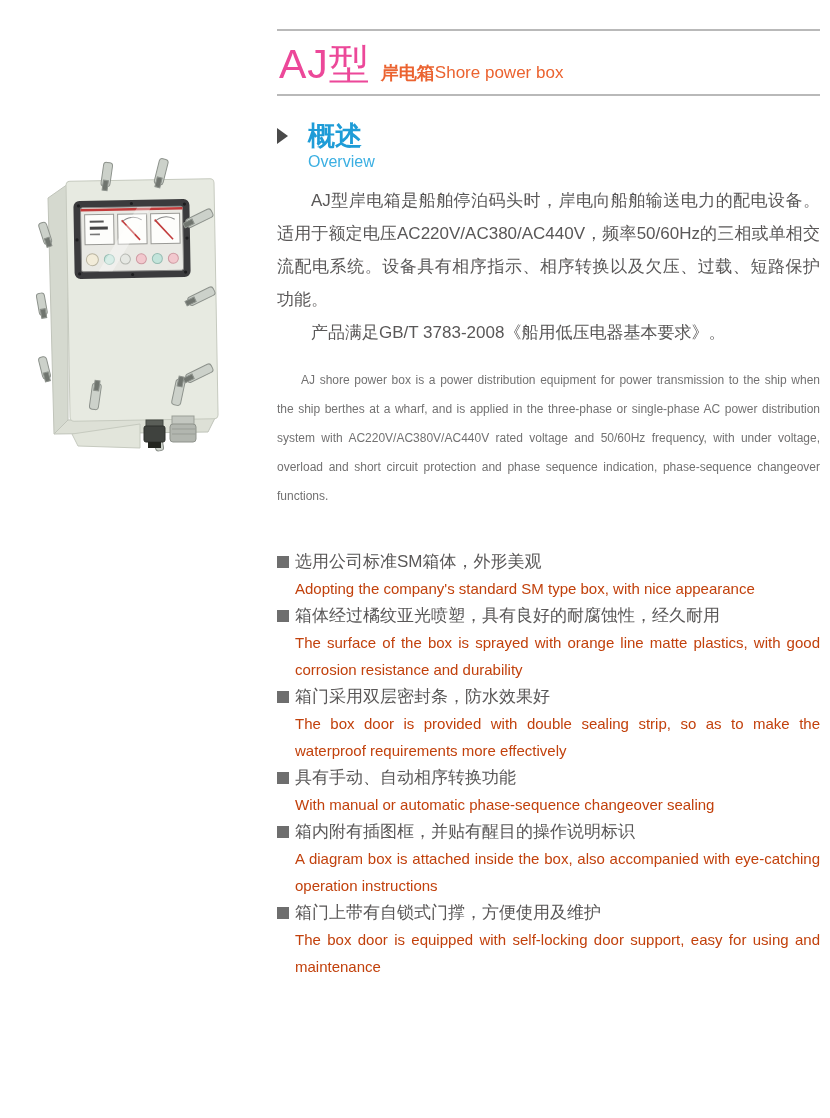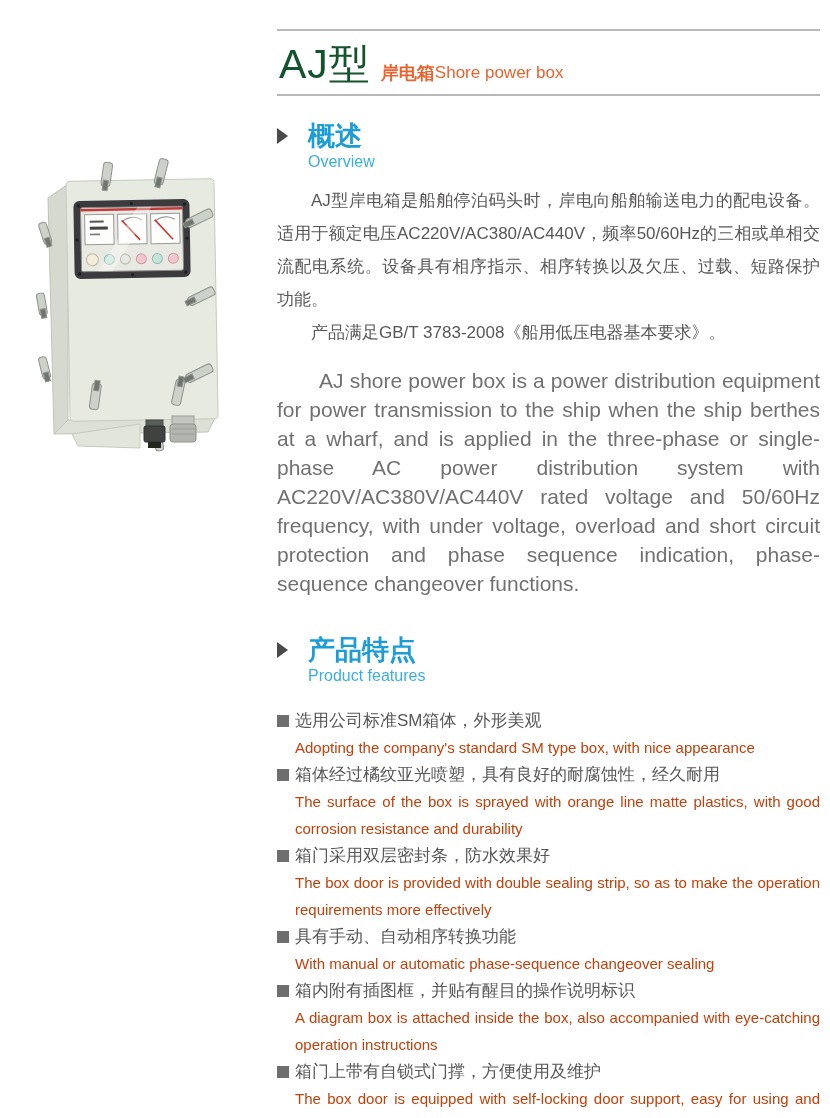--- a/index.html
+++ b/index.html
@@ -10,38 +10,38 @@
   
   .photo-wrap{position:absolute;left:12px;top:158px;width:240px;height:300px;}
 
   
   .content{position:absolute;left:277px;top:0;width:543px;}
   .rule{height:2px;background:#b9b9b9;border:none;margin:0;}
   .rule.top{margin-top:29px;}
 
   
   .title-block{display:flex;align-items:flex-end;padding:12px 0 9px 2px;gap:10px;}
-  .model{color:#14532d;font-size:41px;line-height:42px;letter-spacing:1px;}
+  .model{color:#ec4899;font-size:41px;line-height:42px;letter-spacing:1px;}
   .title-sub{display:flex;flex-direction:row;justify-content:flex-end;padding-bottom:2px;}
   .title-sub .zh{color:#eb6330;font-size:18px;font-weight:bold;line-height:20px;}
   .title-sub .en{color:#eb6330;font-size:17px;line-height:20px;}
 
   
   .sec-head{display:flex;align-items:flex-start;margin-top:25px;gap:20px;}
   .arrow-icon{width:0;height:0;border-top:8px solid transparent;
               border-bottom:8px solid transparent;border-left:11px solid #4a4a4a;
               margin-top:7px;flex:0 0 auto;}
   .sec-head h2{margin:0;color:#1e9cd7;font-size:27px;line-height:30px;font-weight:bold;}
   .sec-head .sub{color:#3bafe2;font-size:16px;line-height:20px;margin-top:1px;}
 
   
   .zh-para{color:#595757;font-size:17px;line-height:33px;text-align:justify;
            text-indent:2em;margin:12px 0 0 0;}
   .zh-para.tight{margin-top:0;}
-  .en-para{color:#727171;font-size:21px;line-height:29px;text-align:justify;
+  .en-para{color:#727171;font-size:12px;line-height:29px;text-align:justify;
            text-indent:2em;margin:17px 0 0 0;}
   .en-para.tight{margin-top:0;}
 
   
   .features-list{list-style:none;margin:21px 0 0 0;padding:0;}
   .feature-item{margin:0;}
   .f-zh{display:flex;align-items:flex-start;color:#595757;font-size:17px;
         line-height:27px;}
   .bullet-sq{flex:0 0 auto;width:12px;height:12px;background:#6e6e6e;
              margin:8px 6px 0 0;}
@@ -198,27 +198,20 @@
           <h2>概述</h2>
           <div class="sub">Overview</div>
         </div>
       </div>
       <p class="zh-para">AJ型岸电箱是船舶停泊码头时，岸电向船舶输送电力的配电设备。适用于额定电压AC220V/AC380/AC440V，频率50/60Hz的三相或单相交流配电系统。设备具有相序指示、相序转换以及欠压、过载、短路保护功能。</p>
       <p class="zh-para tight">产品满足GB/T 3783-2008《船用低压电器基本要求》。</p>
       <p class="en-para">AJ shore power box is a power distribution equipment for power transmission to the ship when the ship berthes at a wharf, and is applied in the three-phase or single-phase AC power distribution system with AC220V/AC380V/AC440V rated voltage and 50/60Hz frequency, with under voltage, overload and short circuit protection and phase sequence indication, phase-sequence changeover functions.</p>
     </section>
 
     <section style="margin-top:37px;">
-      <div class="sec-head" style="margin-top:0;">
-        <span class="arrow-icon"></span>
-        <div>
-          <h2>产品特点</h2>
-          <div class="sub">Product features</div>
-        </div>
-      </div>
 
       <ul class="features-list">
 
           <li class="feature-item">
             <div class="f-zh">
               <span class="bullet-sq"></span>
               <span>选用公司标准SM箱体，外形美观</span>
             </div>
             <p class="f-en">Adopting the company's standard SM type box, with nice appearance</p>
           </li>
@@ -229,21 +222,21 @@
               <span>箱体经过橘纹亚光喷塑，具有良好的耐腐蚀性，经久耐用</span>
             </div>
             <p class="f-en">The surface of the box is sprayed with orange line matte plastics, with good corrosion resistance and durability</p>
           </li>
 
           <li class="feature-item">
             <div class="f-zh">
               <span class="bullet-sq"></span>
               <span>箱门采用双层密封条，防水效果好</span>
             </div>
-            <p class="f-en">The box door is provided with double sealing strip, so as to make the operation requirements more effectively</p>
+            <p class="f-en">The box door is provided with double sealing strip, so as to make the waterproof requirements more effectively</p>
           </li>
 
           <li class="feature-item">
             <div class="f-zh">
               <span class="bullet-sq"></span>
               <span>具有手动、自动相序转换功能</span>
             </div>
             <p class="f-en">With manual or automatic phase-sequence changeover sealing</p>
           </li>
 

